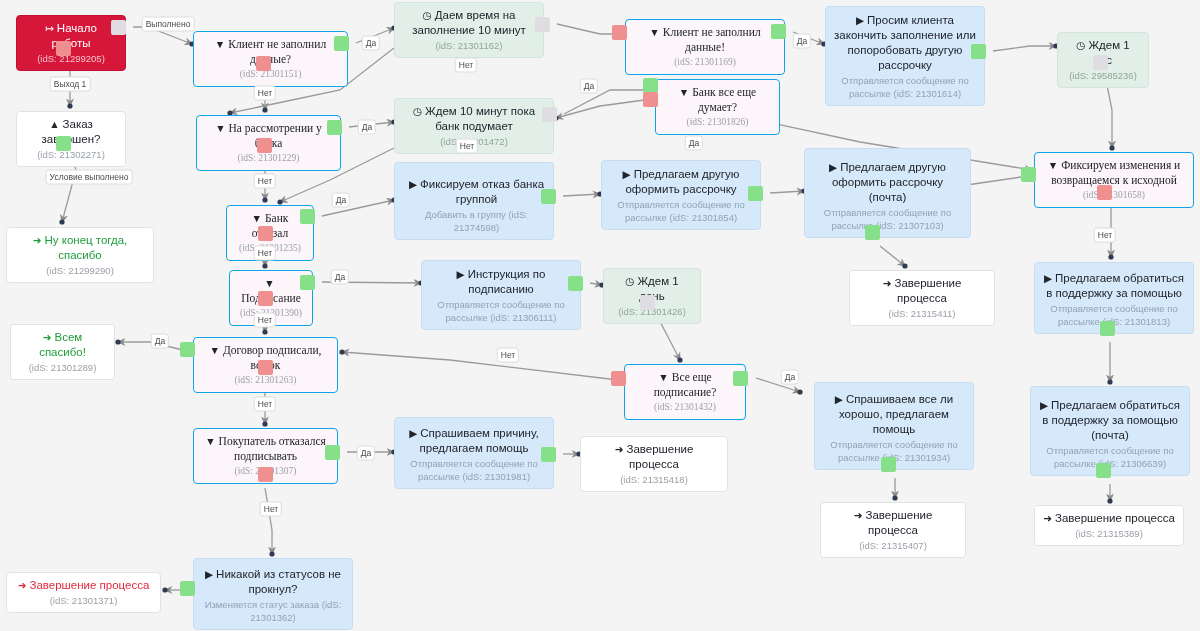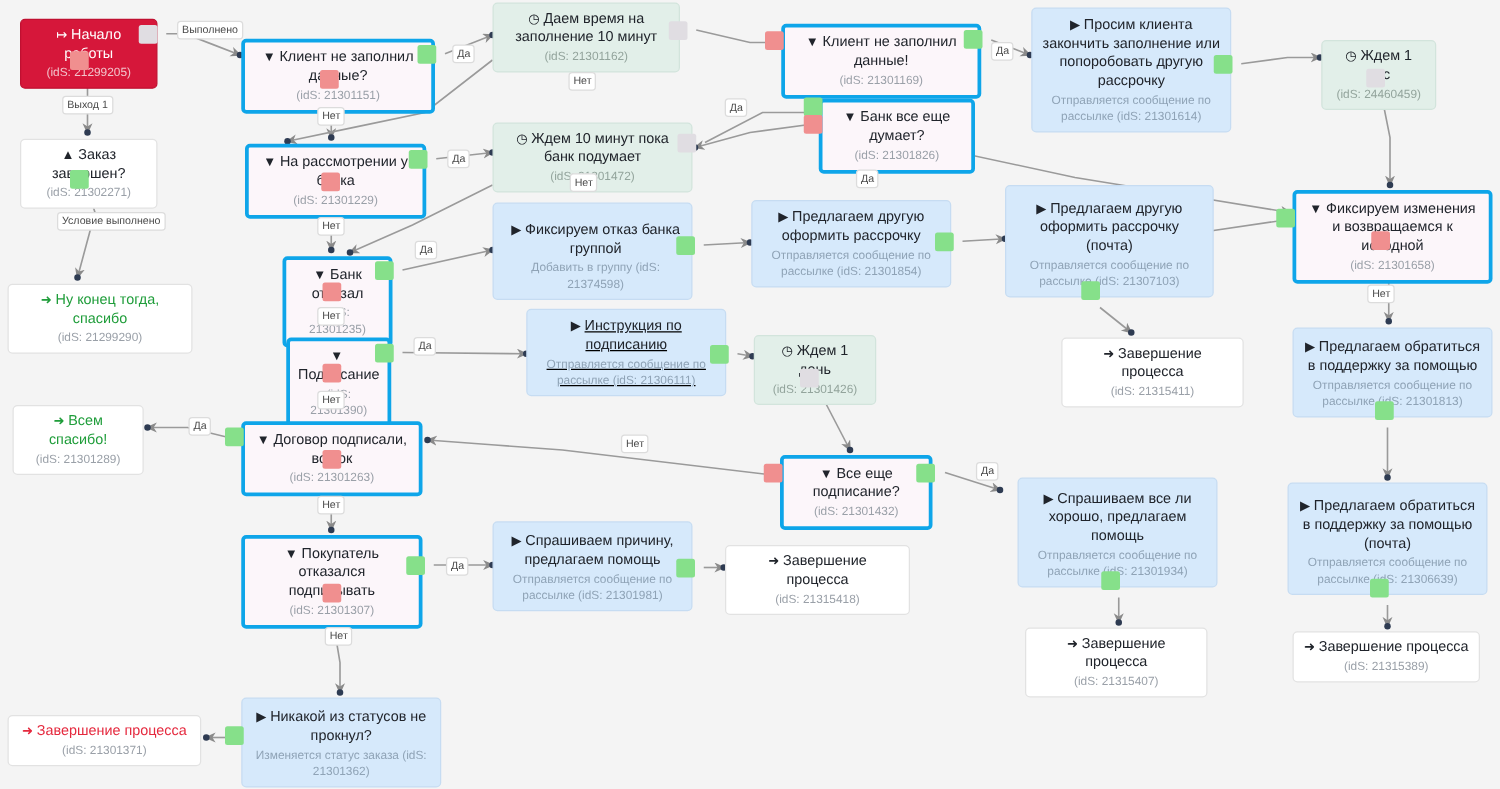--- a/index.html
+++ b/index.html
@@ -42,21 +42,21 @@
     line-height:13px;
     color:#9aa0a8;
     margin-top:1px;
   }
 
   
   .n-start{background:#d6173a;border:1px solid #c01031;}
   .n-start .title{color:#ffffff;font-weight:normal;}
   .n-start .idl{color:#f2c3cb;}
 
-  .n-cond{background:#fcf6fa;border:3px solid #0ea5e9;}
+  .n-cond{background:#fcf6fa;border:1px solid #0ea5e9;font-family:Liberation Serif, serif;}
   .n-cond .title{color:#20242b;}
 
   .n-wait{background:#e2efe9;border:1px solid #d2e4dc;}
   .n-wait .title{color:#20242b;}
   .n-wait .idl{color:#93a49c;}
 
   .n-action{background:#d6e9fb;border:1px solid #c6dcf2;}
   .n-action .title{color:#20242b;}
   .n-action .sub{color:#8fa3b6;}
 
@@ -202,21 +202,21 @@
       <div class="node n-cond" style="left: 625px; top: 19px; width: 160px; min-height: 36px;">
         <div class="title"><span class="gl">▼</span><span>Клиент не заполнил данные!</span></div>
         <div class="idl">(idS: 21301169)</div>
       </div>
       <div class="node n-action" style="left: 825px; top: 6px; width: 160px; min-height: 100px;">
         <div class="title"><span class="gl">▶</span><span>Просим клиента закончить заполнение или попоробовать другую рассрочку</span></div>
         <div class="sub">Отправляется сообщение по рассылке (idS: 21301614)</div>
       </div>
       <div class="node n-wait" style="left: 1057px; top: 32px; width: 92px; min-height: 36px;">
         <div class="title"><span class="gl">◷</span><span>Ждем 1 час</span></div>
-        <div class="idl">(idS: 24460459)</div>
+        <div class="idl">(idS: 29585236)</div>
       </div>
       <div class="node n-cond" style="left: 196px; top: 115px; width: 145px; min-height: 36px;">
         <div class="title"><span class="gl">▼</span><span>На рассмотрении у банка</span></div>
         <div class="idl">(idS: 21301229)</div>
       </div>
       <div class="node n-wait" style="left: 394px; top: 98px; width: 160px; min-height: 50px;">
         <div class="title"><span class="gl">◷</span><span>Ждем 10 минут пока банк подумает</span></div>
         <div class="idl">(idS: 21301472)</div>
       </div>
       <div class="node n-cond" style="left: 655px; top: 79px; width: 125px; min-height: 34px;">
@@ -248,21 +248,21 @@
         <div class="idl">(idS: 21315411)</div>
       </div>
       <div class="node n-action" style="left: 1034px; top: 262px; width: 160px; min-height: 72px;">
         <div class="title"><span class="gl">▶</span><span>Предлагаем обратиться в поддержку за помощью</span></div>
         <div class="sub">Отправляется сообщение по рассылке (idS: 21301813)</div>
       </div>
       <div class="node n-cond" style="left: 229px; top: 270px; width: 84px; min-height: 34px;">
         <div class="title"><span class="gl">▼</span><span>Подписание</span></div>
         <div class="idl">(idS: 21301390)</div>
       </div>
-      <div class="node n-action" style="left: 421px; top: 247px; width: 160px; min-height: 70px; text-decoration: underline;">
+      <div class="node n-action" style="left: 421px; top: 260px; width: 160px; min-height: 70px;">
         <div class="title"><span class="gl">▶</span><span>Инструкция по подписанию</span></div>
         <div class="sub">Отправляется сообщение по рассылке (idS: 21306111)</div>
       </div>
       <div class="node n-wait" style="left: 603px; top: 268px; width: 98px; min-height: 36px;">
         <div class="title"><span class="gl">◷</span><span>Ждем 1 день</span></div>
         <div class="idl">(idS: 21301426)</div>
       </div>
       <div class="node n-end green" style="left: 10px; top: 324px; width: 105px; min-height: 37px;">
         <div class="title"><span class="gl">➜</span><span>Всем спасибо!</span></div>
         <div class="idl">(idS: 21301289)</div>

